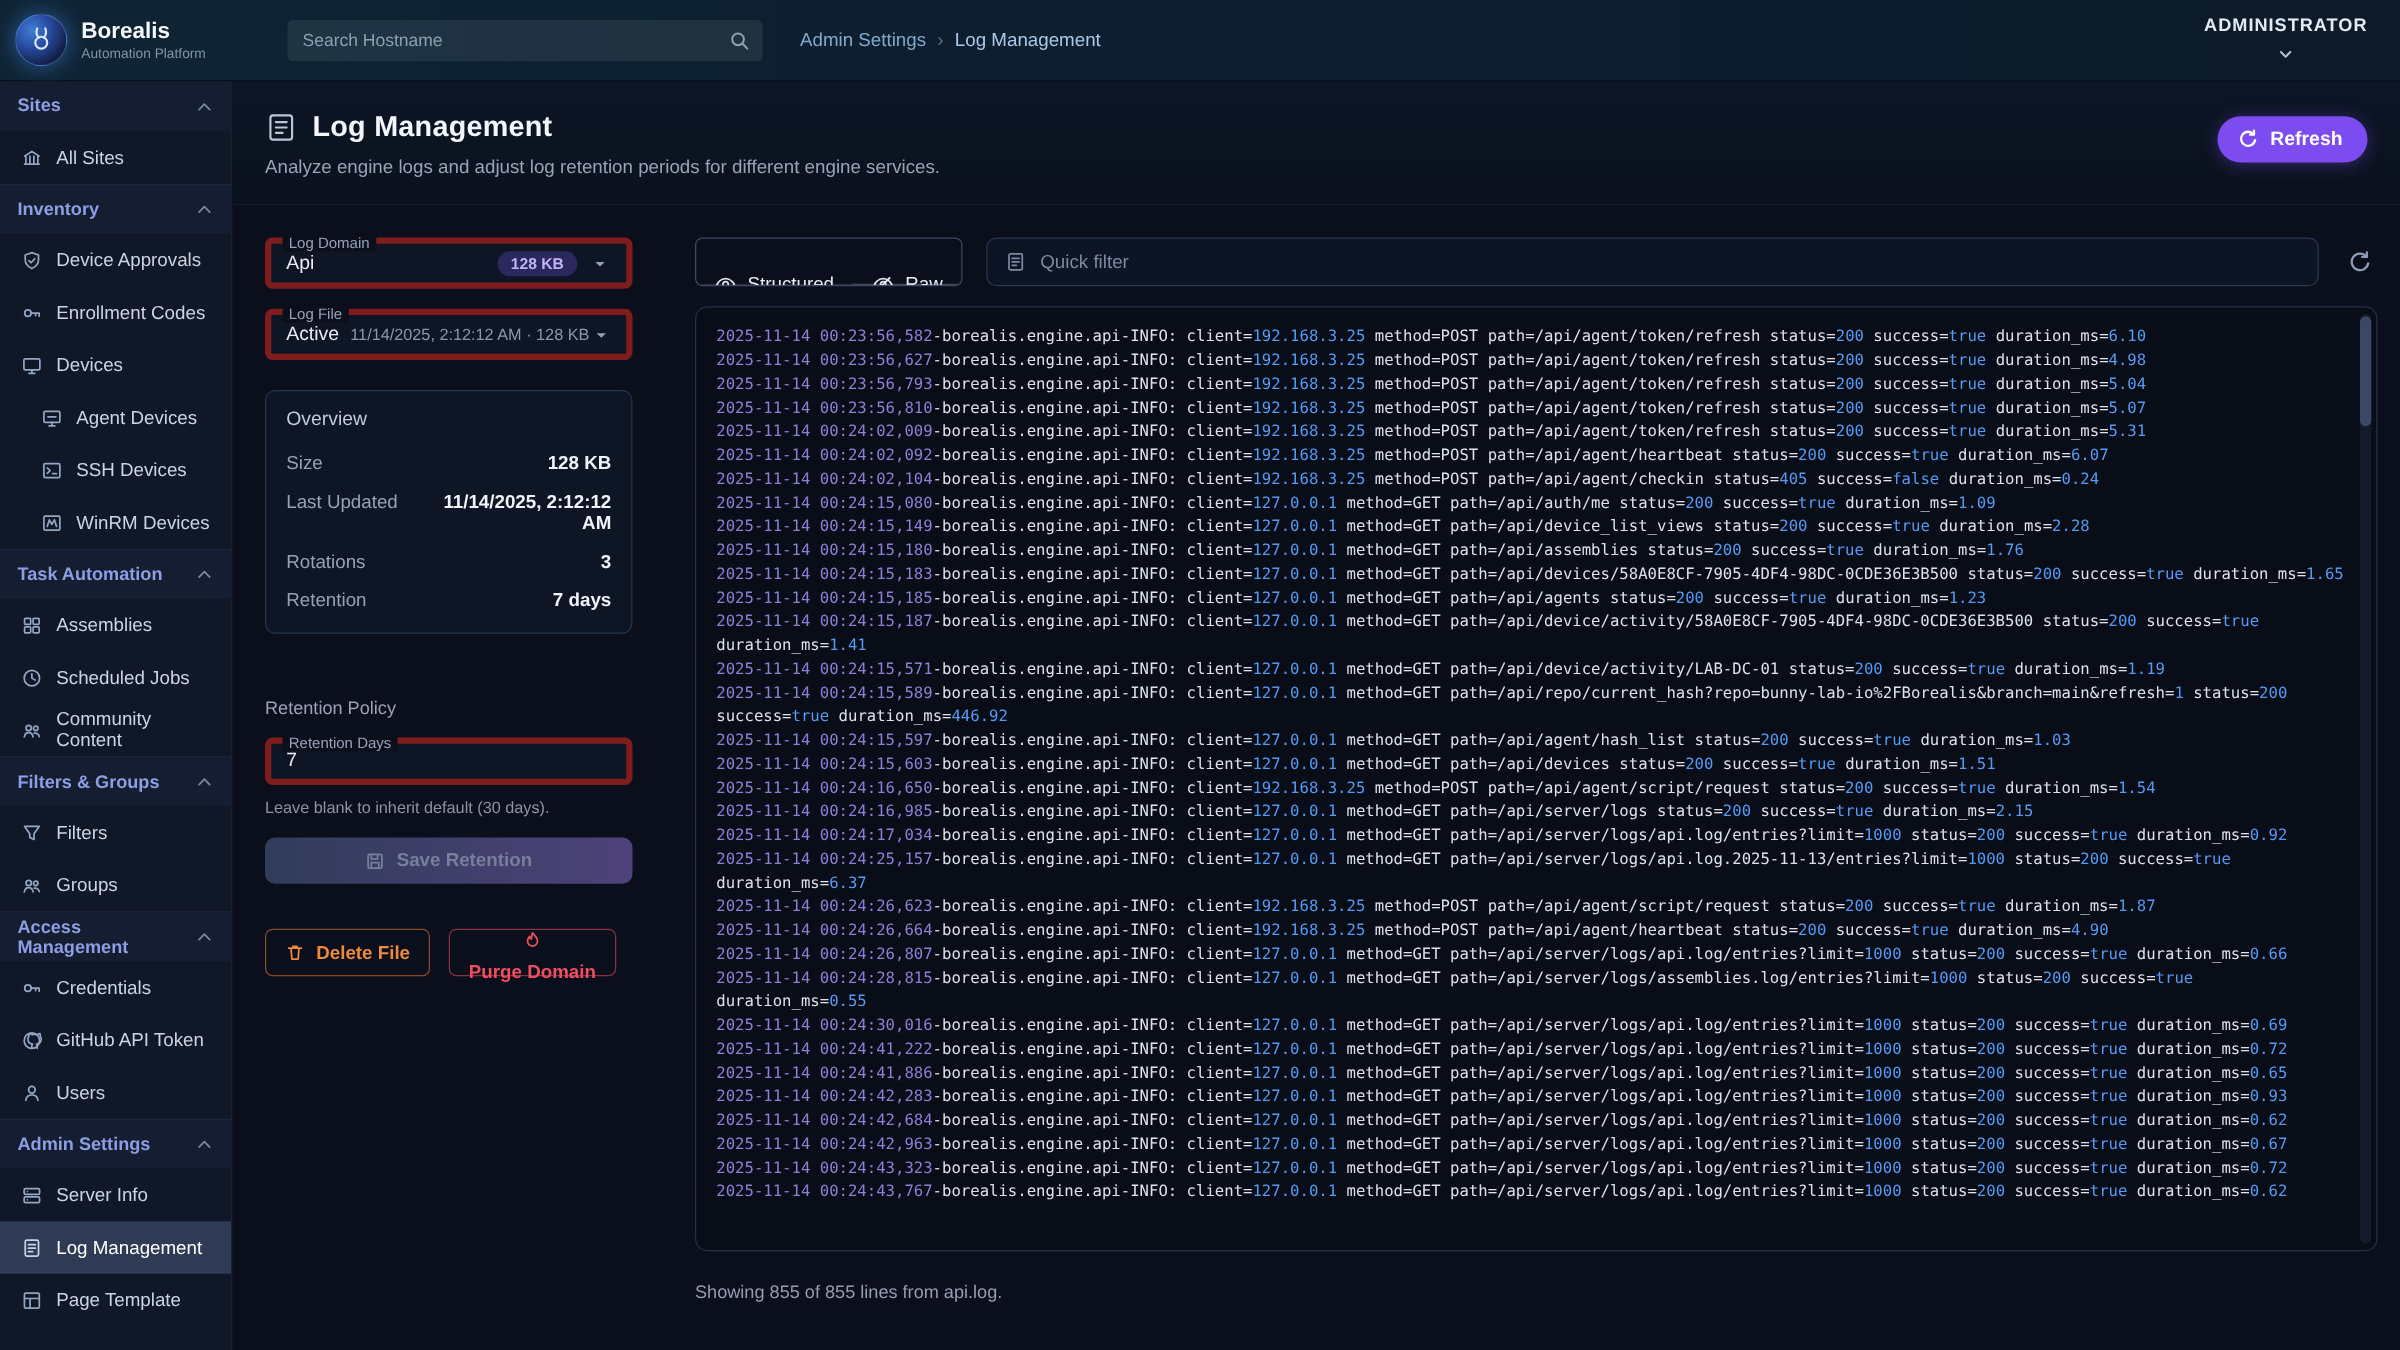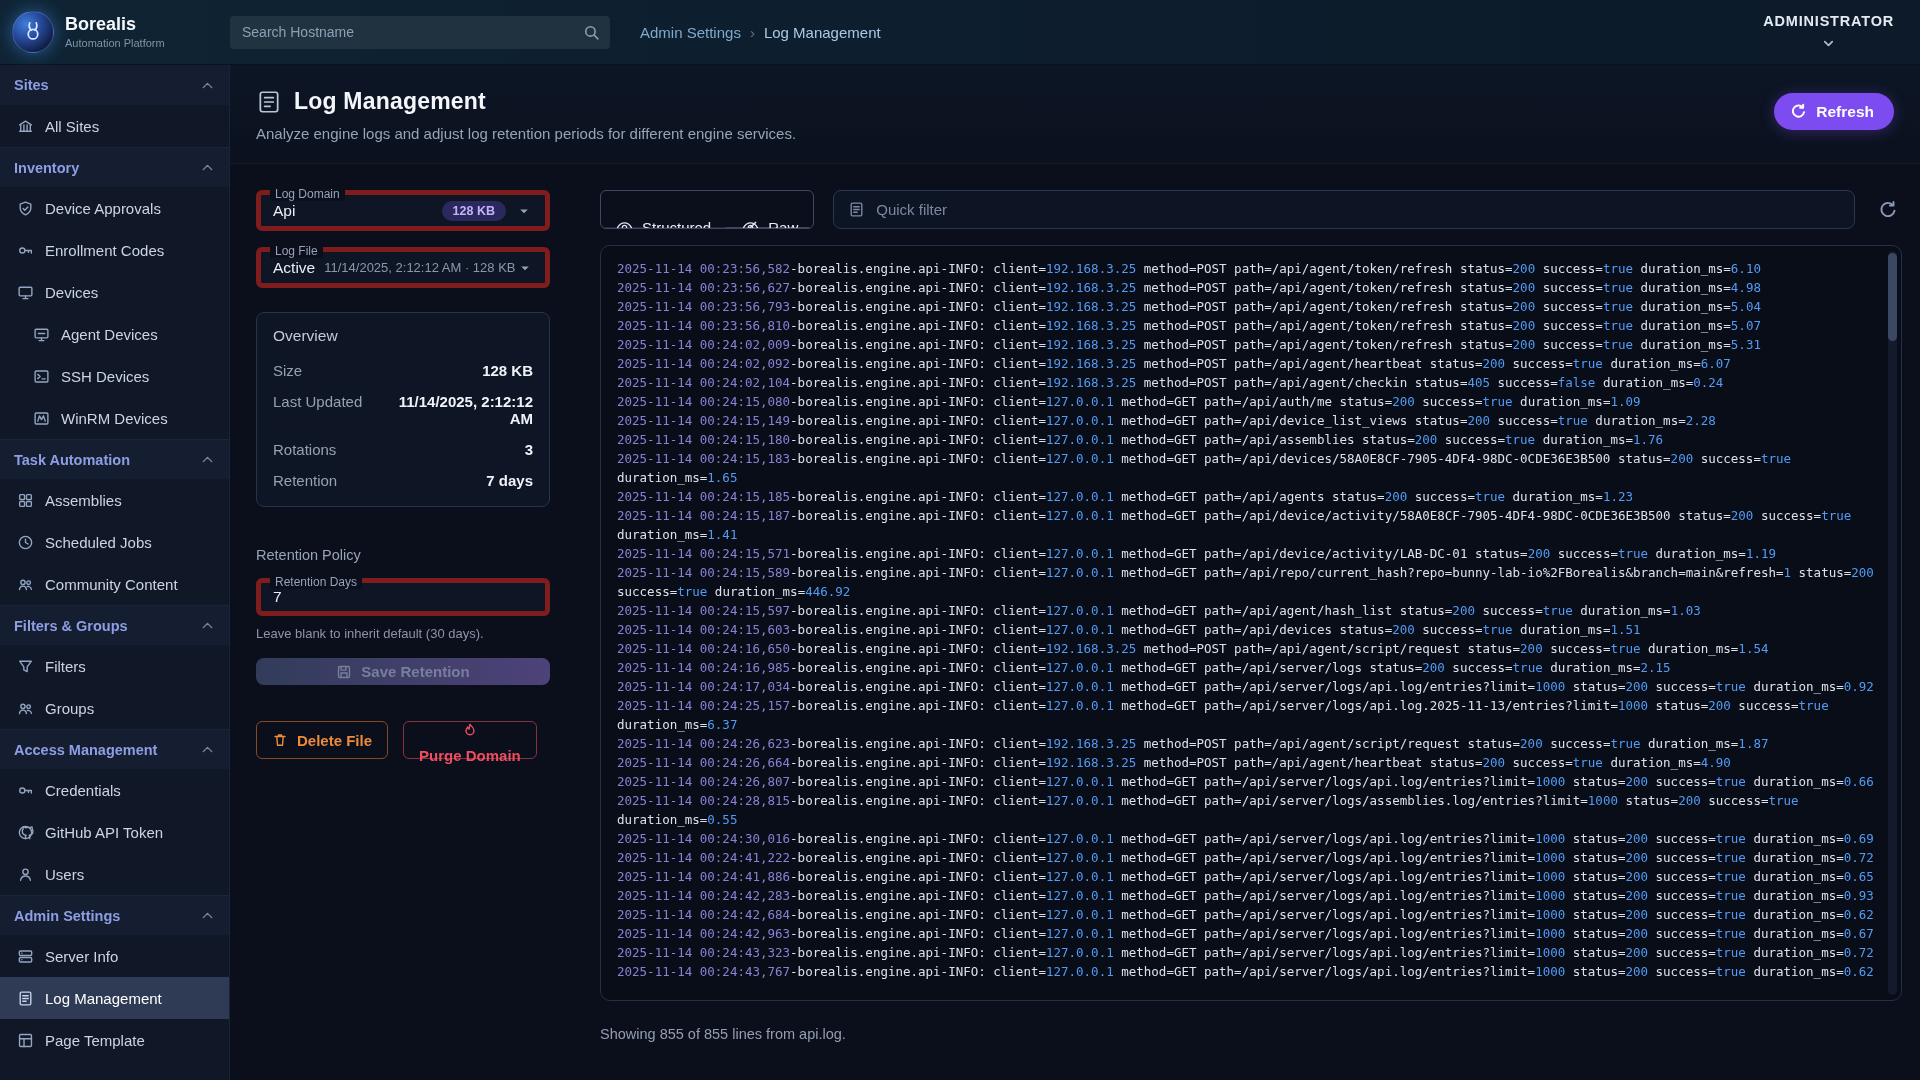--- a/index.html
+++ b/index.html
@@ -23,21 +23,21 @@
 .breadcrumb{display:flex;align-items:center;gap:9px;margin-left:30px;font-size:15px;}
 .bc-parent{color:#7fa9cb;cursor:pointer;}
 .bc-sep{color:#5b7590;}
 .bc-current{color:#a9c9e6;cursor:pointer;}
 .user-menu{margin-left:auto;display:flex;align-items:center;gap:7px;background:none;border:none;color:#e4eaf3;
  font-family:inherit;font-size:14.5px;font-weight:700;letter-spacing:.8px;cursor:pointer;flex-direction:column;}
 .user-menu .uchev{color:#aebdd0;display:flex;}
 
 
 .shell{flex:1;display:flex;min-height:0;}
-.sidebar{width:230px;flex:none;background:#101827;border-right:1px solid #1a2438;overflow:hidden;}
+.sidebar{width:186px;flex:none;background:#101827;border-right:1px solid #1a2438;overflow:hidden;}
 .sb-section{height:40px;display:flex;align-items:center;justify-content:space-between;padding:0 13px 0 14px;
  background:#151e30;border-top:1px solid #1b2539;cursor:pointer;}
 .sb-section:first-child{border-top:none;}
 .sb-sec-label{color:#8d9ee4;font-size:14.5px;font-weight:700;}
 .sb-chevron{color:#7a8aa6;display:flex;}
 .sb-item{height:42px;display:flex;align-items:center;gap:11px;padding:0 12px 0 17px;color:#ccd4e3;font-size:15px;cursor:pointer;}
 .sb-item.indent{padding-left:33px;}
 .sb-item.selected{background:#2f3a54;color:#fff;}
 .sb-icon{display:flex;color:#93a5c2;flex:none;}
 .sb-item.selected .sb-icon{color:#c6d2e6;}
@@ -63,25 +63,25 @@
 .field-value{font-size:15.5px;color:#e9edf4;}
 .field-meta{font-size:13px;color:#8b96ab;margin-left:9px;white-space:nowrap;}
 .field-badge{margin-left:auto;background:rgba(124,92,246,.26);color:#c3b2f8;font-size:12.5px;font-weight:600;border-radius:999px;padding:3px 11px;}
 .field-caret{color:#96a2b9;display:flex;margin-left:9px;}
 .log-file .field-caret{margin-left:auto;}
 .overview-card{margin-top:24px;border:1px solid #27334d;border-radius:8px;background:#0e1524;padding:14px 16px 10px;}
 .ov-title{font-size:15.5px;color:#c2cad9;margin-bottom:10px;}
 .ov-row{display:flex;justify-content:space-between;align-items:flex-start;padding:7px 0;font-size:15px;gap:12px;}
 .ov-label{color:#96a1b5;}
 .ov-value{color:#f0f3f8;font-weight:700;text-align:right;max-width:158px;}
-.ret-title{margin-top:40px;font-size:14.5px;color:#99a4b8;}
+.ret-title{margin-top:52px;font-size:14.5px;color:#99a4b8;}
 .ret-field{margin-top:15px;height:38px;cursor:text;}
 .ret-field input{width:100%;background:transparent;border:none;outline:none;color:#e9edf4;font-size:15.5px;font-family:inherit;}
 .ret-helper{margin-top:10px;font-size:13px;color:#8b95a9;}
-.save-btn{margin-top:17px;width:100%;height:27px;border:none;border-radius:8px;
+.save-btn{margin-top:17px;width:100%;height:37px;border:none;border-radius:8px;
  background:linear-gradient(90deg,#323c5a 0%,#4d4279 100%);color:#777f9c;font-family:inherit;font-size:15px;font-weight:700;
  display:flex;align-items:center;justify-content:center;gap:9px;cursor:default;}
 .danger-row{margin-top:36px;display:flex;gap:15px;}
 .outline-btn{height:38px;padding:0 15px;background:transparent;border-radius:6px;font-family:inherit;font-size:15px;font-weight:600;
  display:flex;align-items:center;gap:9px;cursor:pointer;}
 .delete-btn{color:#ed8a3c;border:1px solid rgba(237,122,44,.55);}
 .purge-btn{color:#ef4e60;border:1px solid rgba(239,78,96,.55);flex-direction:column;}
 
 
 .right-col{flex:1;display:flex;flex-direction:column;min-width:0;}

